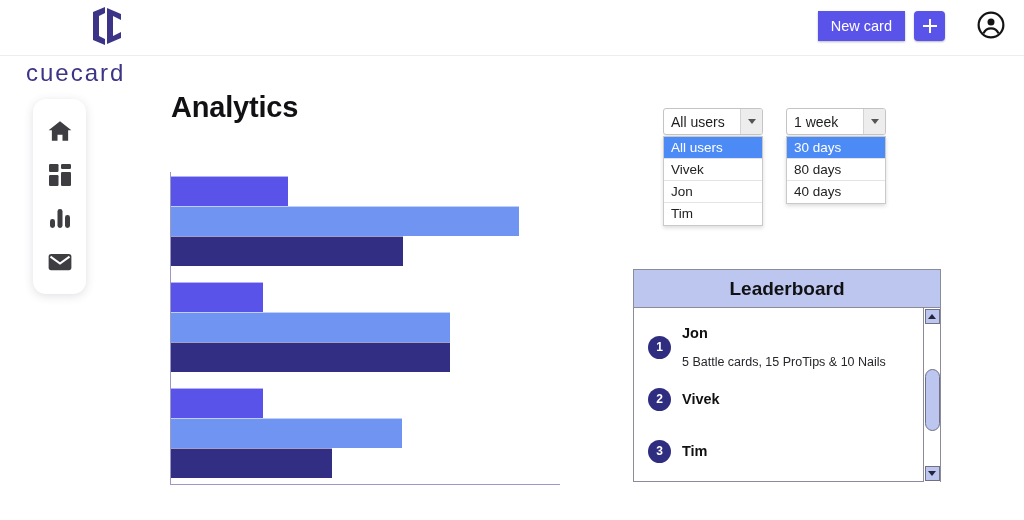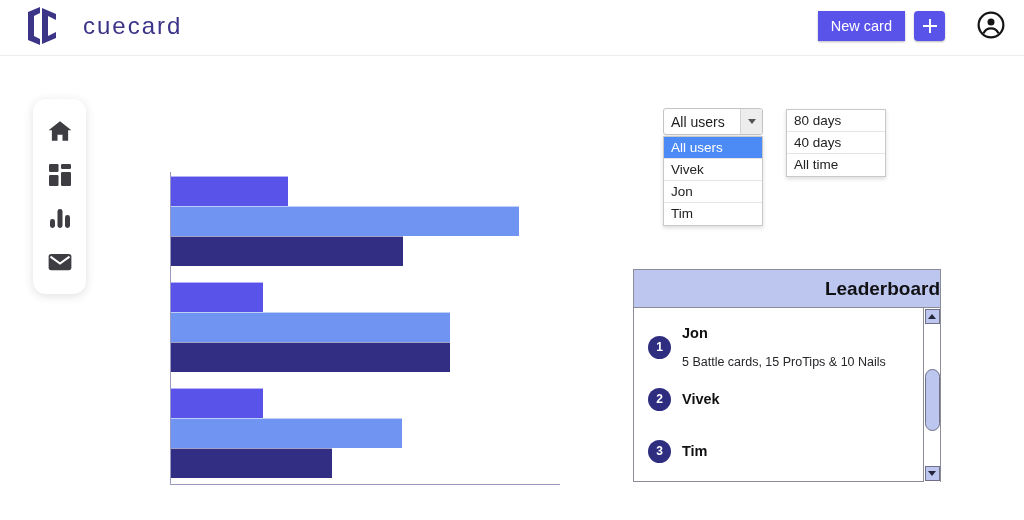--- a/index.html
+++ b/index.html
@@ -9,21 +9,21 @@
     font-family: "Liberation Sans", sans-serif;
     overflow: hidden;
   }
   #app { position: relative; width: 1024px; height: 520px; background: #fff; }
 
   
   .header {
     position: absolute; left: 0; top: 0; width: 1024px; height: 56px;
     background: #ffffff; border-bottom: 1px solid #ececf0;
   }
-  .brand { position: absolute; left: 26px; top: 6px; display: flex; align-items: center; gap: 23px; }
+  .brand { position: absolute; left: 26px; top: 6px; display: flex; align-items: flex-end; gap: 13px; flex-direction: column; }
   .brand-mark { width: 34px; height: 40px; display: block; }
   .brand-name {
     font-size: 24px; letter-spacing: 2.0px; color: #3b3487;
     font-weight: 400; text-transform: lowercase;
   }
   .hdr-right { position: absolute; right: 18px; top: 11px; display: flex; align-items: center; gap: 9px; }
   .btn-newcard {
     height: 30px; padding: 0 13px; border: none; border-radius: 0;
     background: #5a53ea; color: #ffffff; font-size: 14.5px;
     font-family: "Liberation Sans", sans-serif; cursor: pointer;
@@ -107,21 +107,21 @@
   .option:last-child { border-bottom: none; }
   .option.selected { background: #4c8bf5; color: #ffffff; }
 
   
   .leaderboard {
     position: absolute; left: 633px; top: 269px; width: 308px; height: 213px;
     border: 1px solid #8c8c99; background: #fff;
   }
   .lb-header {
     height: 38px; background: #bcc6ee; border-bottom: 1px solid #8c8c99;
-    display: flex; align-items: center; justify-content: flex-end;
+    display: flex; align-items: center; justify-content: center;
   }
   .lb-title { font-size: 19px; font-weight: bold; color: #111114; }
   .lb-body { position: relative; height: 174px; overflow: hidden; }
   .lb-list { padding: 13px 0 0 0; }
   .lb-row { display: flex; align-items: center; gap: 11px; padding: 0 0 0 14px; height: 52px; }
   .rank {
     width: 23px; height: 23px; border-radius: 50%; background: #2f2d80;
     color: #fff; font-size: 12px; font-weight: bold;
     display: flex; align-items: center; justify-content: center; flex: 0 0 auto;
   }
@@ -213,20 +213,21 @@
     <button class="side-item">
       <span>
         <svg width="26" height="26" viewBox="0 0 24 24">
           <rect x="1.5" y="4.5" width="21" height="15" rx="2.4" fill="#3d3d42"></rect>
           <path d="M3.2 7 12 13.4 20.8 7" fill="none" stroke="#fff" stroke-width="1.9"></path>
         </svg>
       </span>
     </button>
   </div>
 
+  <div class="page-title">Analytics</div>
 
   <div class="chart">
     <div class="chart-plot" id="chart-plot">
       <div class="axis-y"></div>
       <div class="axis-x"></div>
     <div class="bar" style="top: 4px; width: 117px; background: rgb(90, 83, 234);"></div>
         <div class="bar" style="top: 34px; width: 348px; background: rgb(111, 148, 242);"></div>
         <div class="bar" style="top: 64px; width: 232px; background: rgb(49, 46, 131);"></div>
         <div class="bar" style="top: 110px; width: 92px; background: rgb(90, 83, 234);"></div>
         <div class="bar" style="top: 140px; width: 279px; background: rgb(111, 148, 242);"></div>
@@ -246,24 +247,30 @@
     </div>
     <div class="select-menu" id="users-menu">
         <div class="option selected">All users</div>
         <div class="option">Vivek</div>
         <div class="option">Jon</div>
         <div class="option">Tim</div>
       </div>
   </div>
 
   <div class="select-wrap range">
+    <div class="select-face">
+      <span class="select-label">1 week</span>
+      <span class="select-arrow">
+          <i></i>
+        </span>
+    </div>
     <div class="select-menu" id="range-menu">
+        <div class="option selected">30 days</div>
         <div class="option">80 days</div>
         <div class="option">40 days</div>
-        <div class="option">All time</div>
       </div>
   </div>
 
   <div class="leaderboard">
     <div class="lb-header">
       <span class="lb-title">Leaderboard</span>
     </div>
     <div class="lb-body">
       <div class="lb-list" id="lb-list">
           <div class="lb-row">

